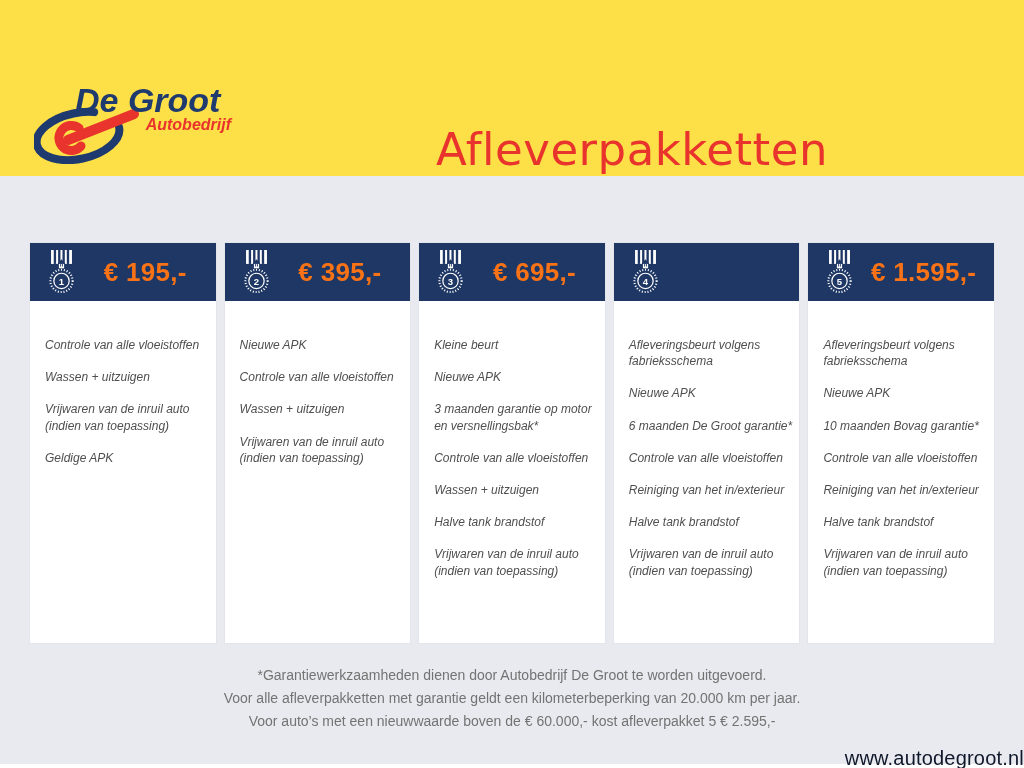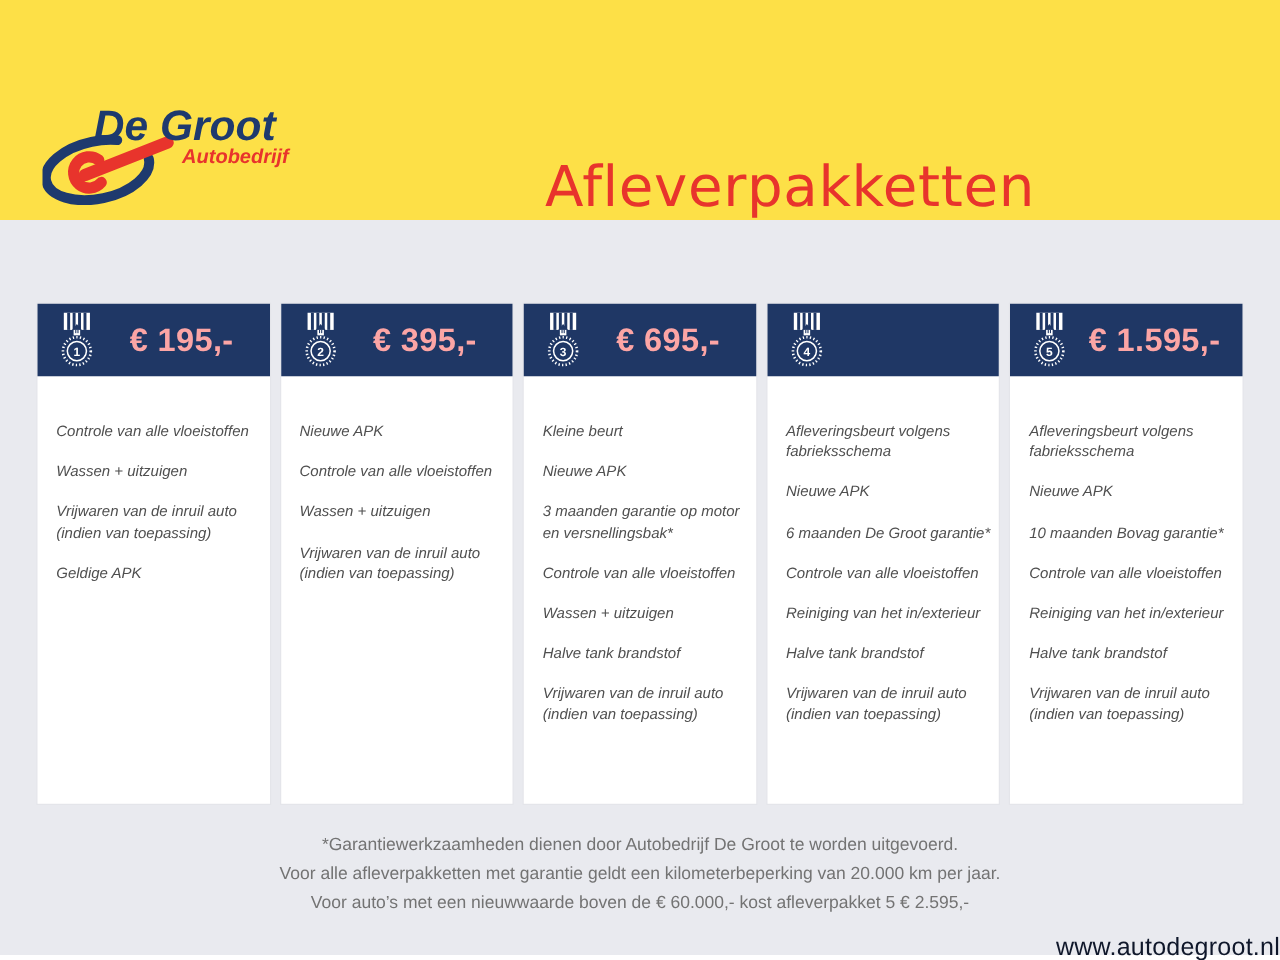--- a/index.html
+++ b/index.html
@@ -22,21 +22,21 @@
     letter-spacing:0.5px;
   }
   
   .main-band { background:#e9eaef; height:588px; }
   .cards-row { display:flex; gap:9px; padding:67px 30px 0 30px; }
   .card { flex:1 1 0; background:#ffffff; height:400px; display:flex; flex-direction:column; box-shadow:0 0 0 1px rgba(0,0,0,0.02); }
   .card-header { background:#1f3765; height:58px; flex:none; display:flex; align-items:center; }
   .medal { flex:none; margin-left:12px; margin-top:2px; }
   .price {
     flex:1; text-align:center;
-    color:#fca5a5; font-weight:bold; font-size:26px;
+    color:#f97316; font-weight:bold; font-size:26px;
     padding-right:6px; letter-spacing:0.3px;
     font-family:"Liberation Sans", sans-serif;
   }
   .card-body { padding:36px 0 0 15px;font-style:italic; }
   .item {
     font-size:12px; line-height:1.35; color:#4f4f4f;
     margin-bottom:16px;
   }
   
   .footer-notes { margin-top:21px; text-align:center; }

